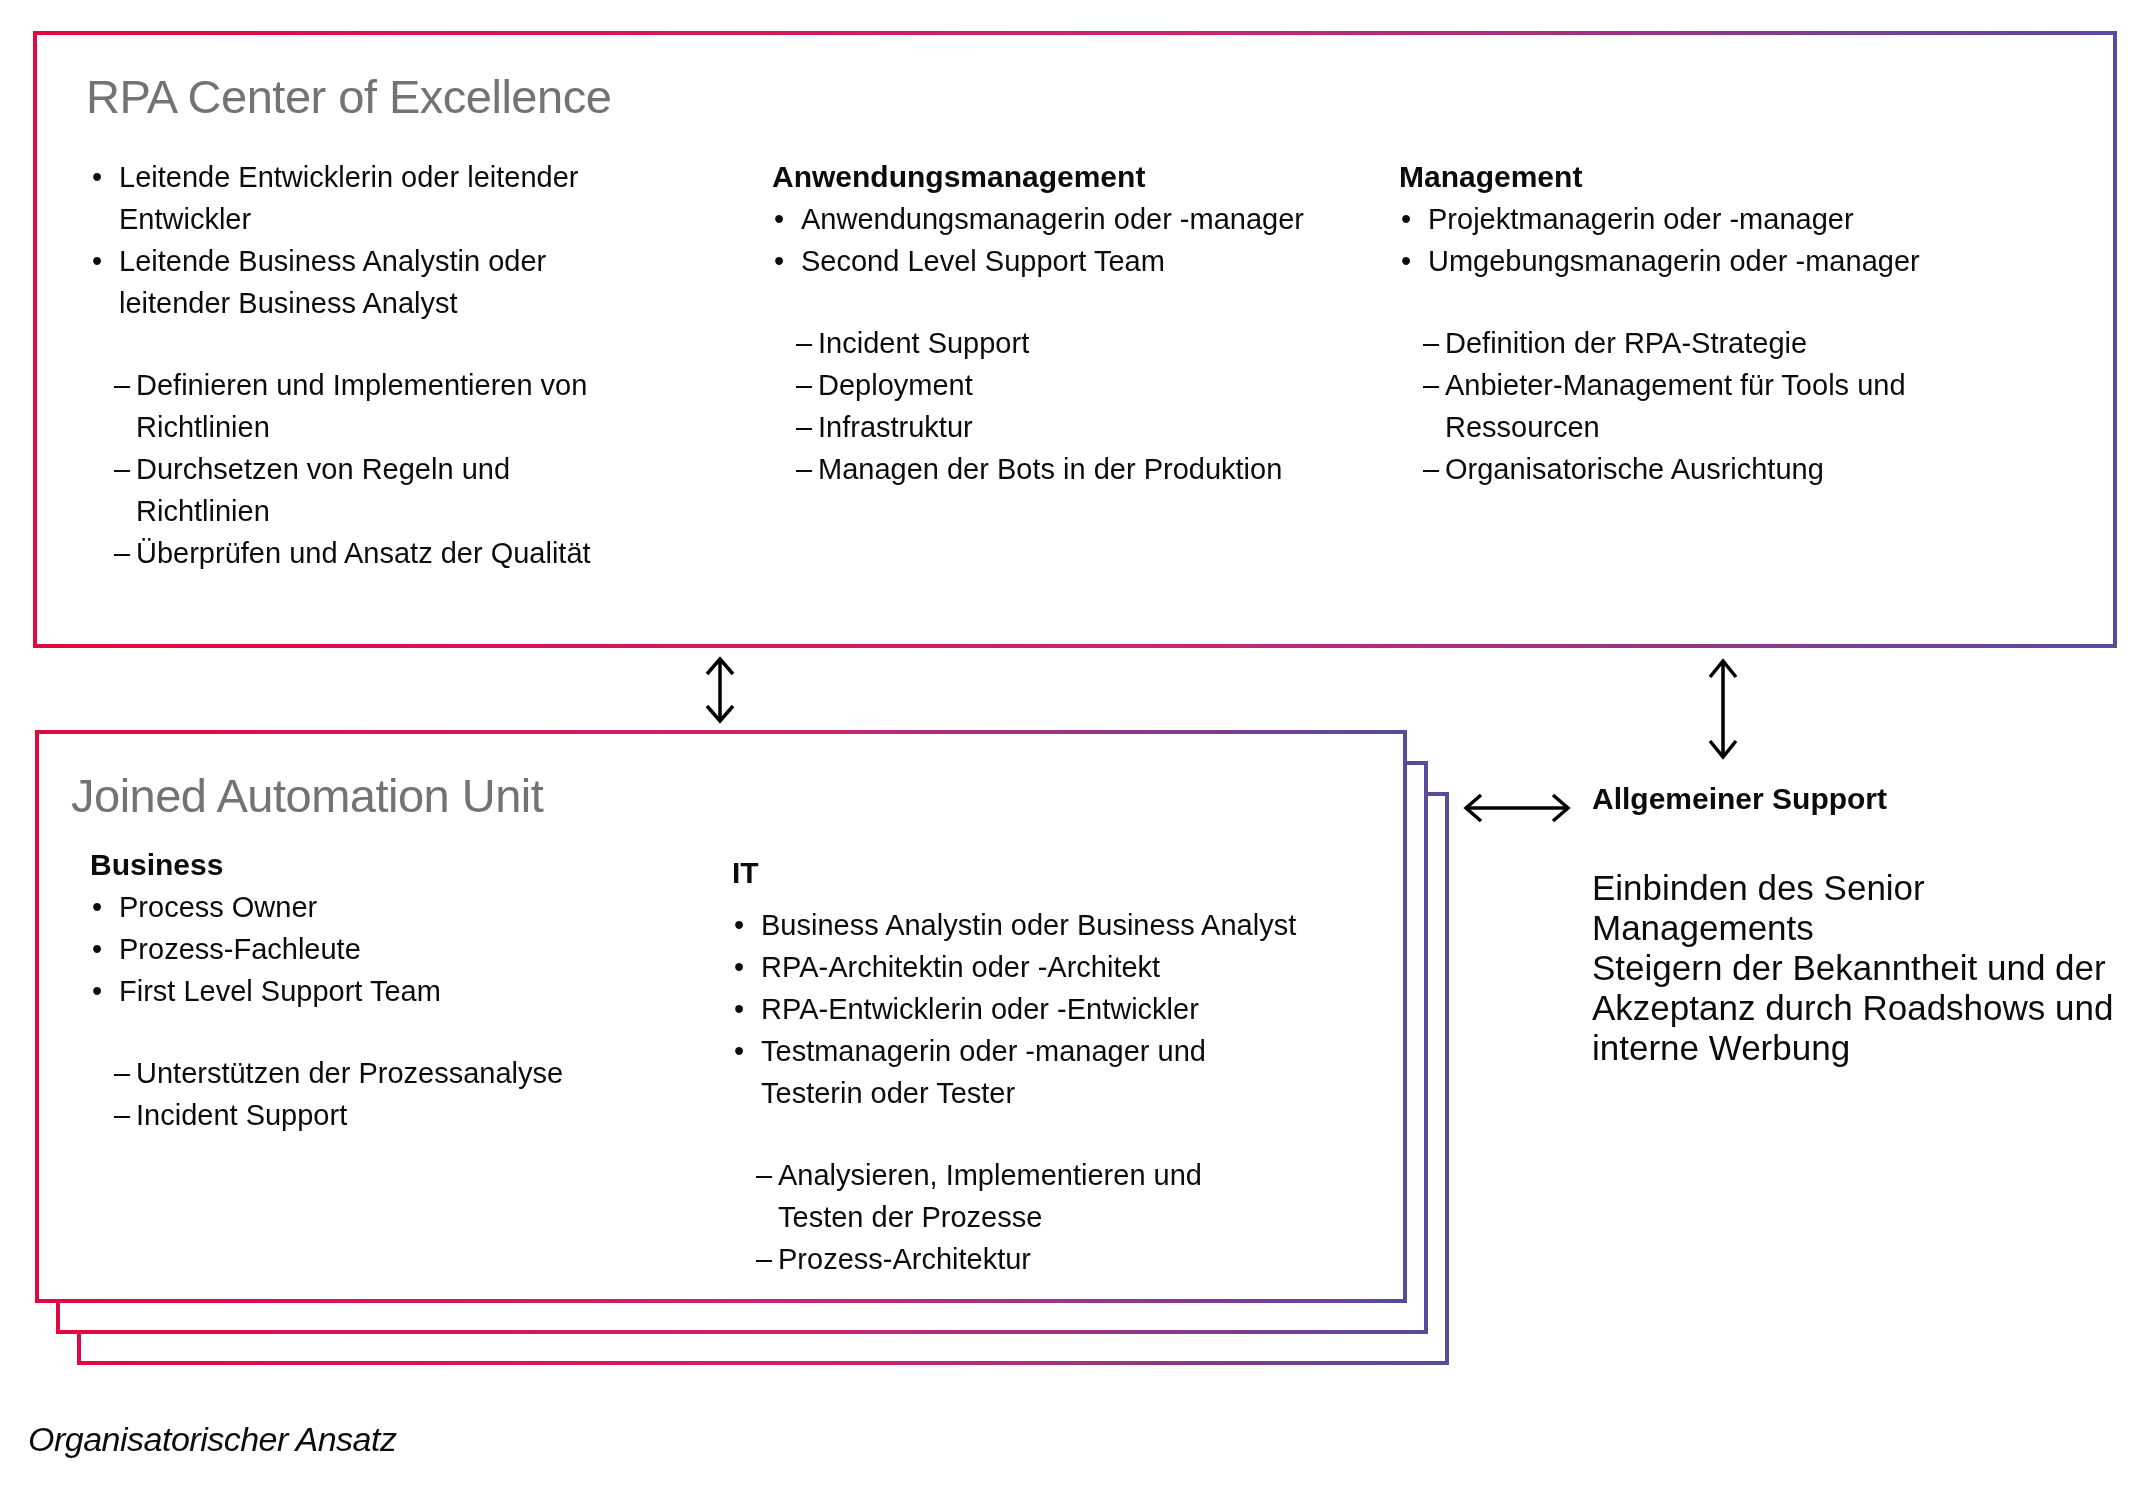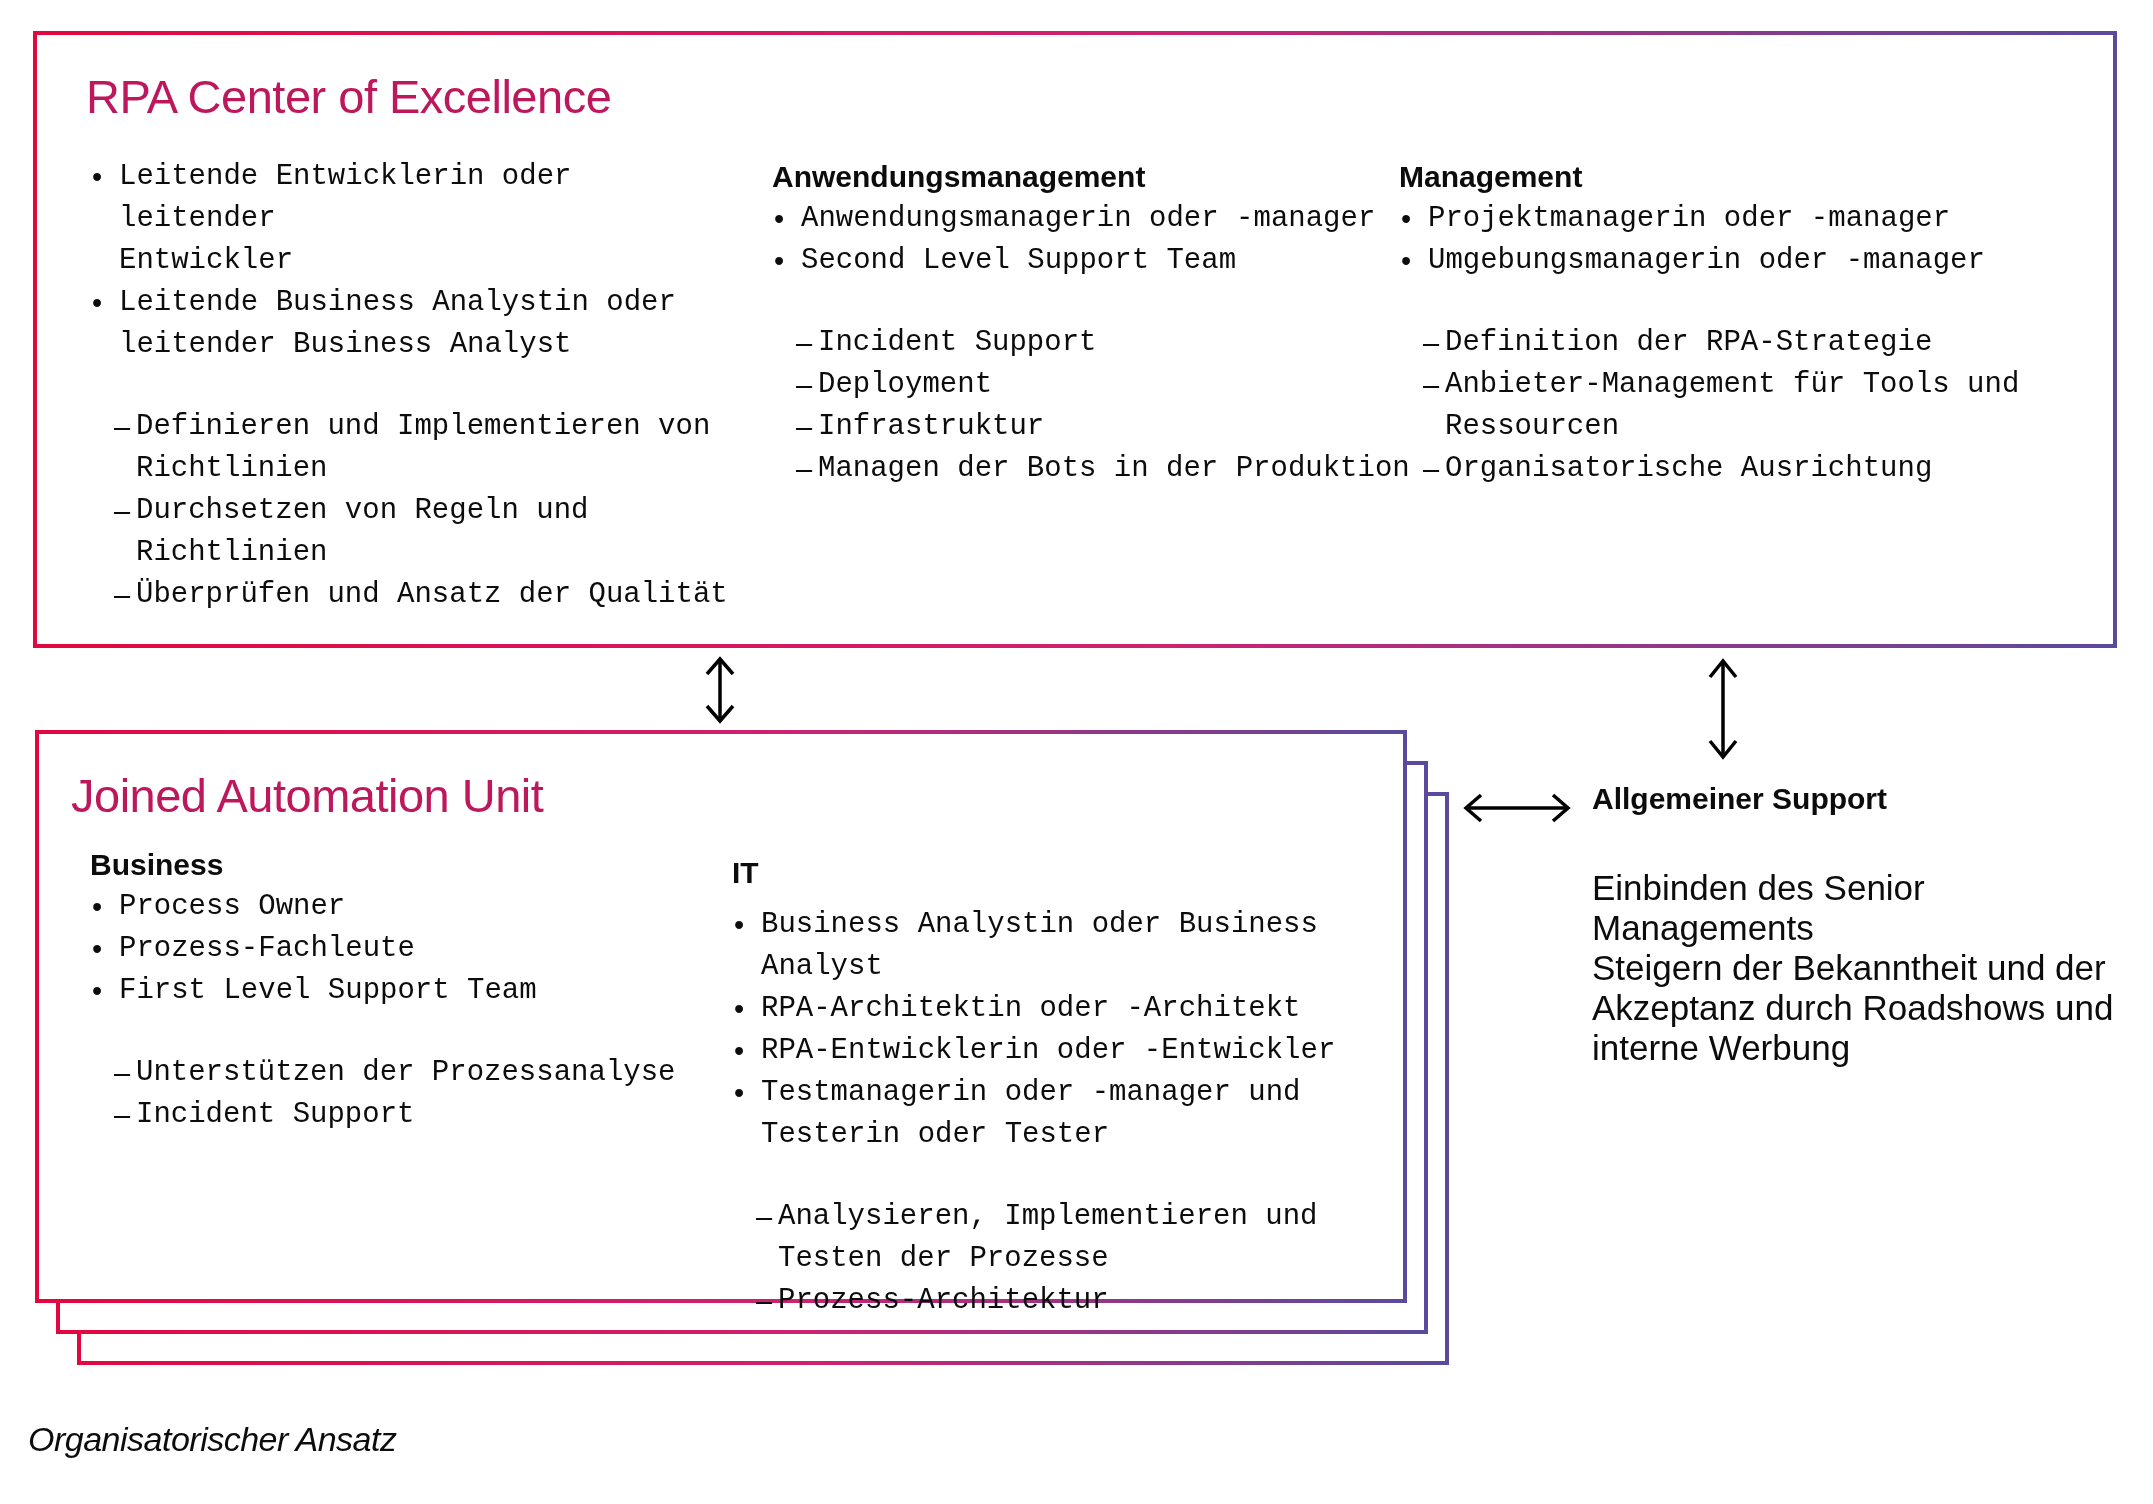--- a/index.html
+++ b/index.html
@@ -15,21 +15,21 @@
     position:absolute;
     box-sizing:border-box;
     border:4px solid;
     border-image:linear-gradient(90deg,#e3073f 0%,#cc2371 55%,#5b4a9c 100%) 1;
     background:#ffffff;
   }
   .box-title{
     position:absolute;
     font-size:47px;
     letter-spacing:-0.5px;
-    color:#be185d;
+    color:#737373;
     white-space:nowrap;
     line-height:1.1;
   }
   .col{
     position:absolute;
   }
   .col-heading{
     font-size:30px;
     font-weight:bold;
     line-height:42px;
@@ -37,21 +37,21 @@
   }
   .item{
     display:flex;
     font-size:29px;
     line-height:42px;
   }
   .item .marker{flex:0 0 auto;}
   .item.bullet .marker{width:27px;margin-left:2px;}
   .item.dash{margin-left:24px;}
   .item.dash .marker{width:22px;}
-  .item .txt{white-space:pre-line;font-family:Liberation Mono, monospace;}
+  .item .txt{white-space:pre-line;}
   .gap{height:40px;}
   .head-gap{height:10px;}
   .arrow{position:absolute;}
   .arrow svg{display:block;}
   .support-heading{
     position:absolute;
     font-size:30px;
     font-weight:bold;
     line-height:42px;
     white-space:nowrap;

